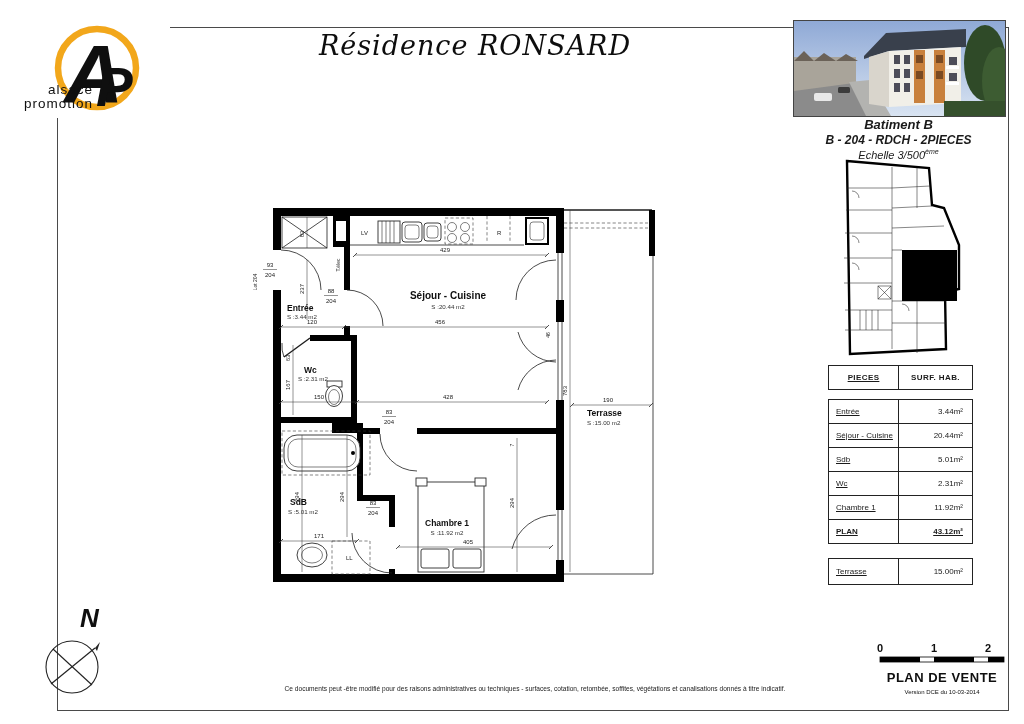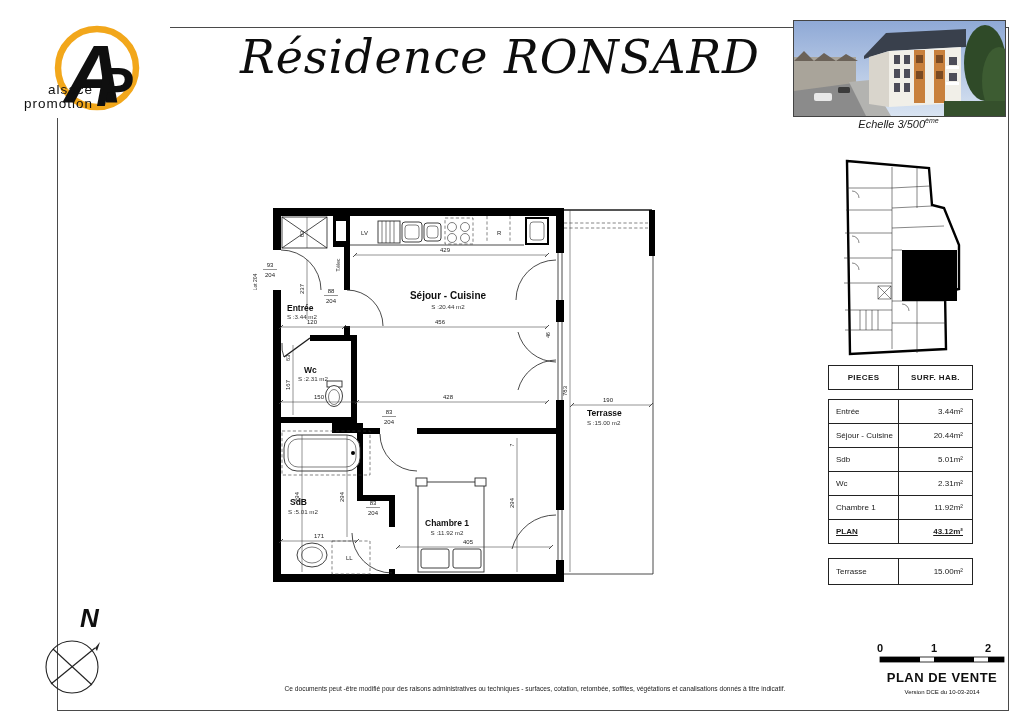--- a/index.html
+++ b/index.html
@@ -6,38 +6,38 @@
   body{width:1024px;height:724px;background:#fff;position:relative;overflow:hidden;
        font-family:"Liberation Sans",sans-serif;color:#1a1a1a;}
   .abs{position:absolute;}
   
   #frame{left:57px;top:27px;width:950px;height:682px;border:1.6px solid #4a4a4a;}
   #artifact{left:3px;top:30px;width:8px;height:9px;background:#111;}
   
   #logo-box{left:0px;top:16px;width:170px;height:102px;background:#fff;}
   
   #title{left:240px;top:30px;width:470px;text-align:center;
-         font-family:"DejaVu Serif",serif;font-style:italic;font-size:46px;color:#0d0d0d;
+         font-family:"DejaVu Serif",serif;font-style:italic;font-size:27px;color:#0d0d0d;
          letter-spacing:1px;white-space:nowrap;}
   
   #photo{left:793px;top:20px;width:211px;height:95px;border:1px solid #444;}
   #caption{left:793px;top:117px;width:211px;text-align:center;font-style:italic;line-height:1.25;}
   #caption .c1{font-size:13px;font-weight:bold;}
   #caption .c2{font-size:12px;font-weight:bold;}
   #caption .c3{font-size:11px;}
   sup{font-size:7px;}
   
   #keyplan{left:822px;top:158px;width:170px;height:202px;}
   
   #table{left:828px;top:365px;width:145px;font-size:8px;}
   .tbox{border:1px solid #222;}
   .trow{display:flex;height:23px;align-items:center;}
   .trow + .trow{border-top:1px solid #222;}
   .tc1{width:70px;padding-left:7px;box-sizing:border-box;border-right:1px solid #222;
-       height:100%;display:flex;align-items:center;}
+       height:100%;display:flex;align-items:center;text-decoration:underline;}
   .tc2{flex:1;padding-right:9px;text-align:center;height:100%;display:flex;
        align-items:center;justify-content:flex-end;box-sizing:border-box;}
   .thead .tc1,.thead .tc2{justify-content:center;padding:0;font-weight:bold;letter-spacing:.4px;}
   .gap9{height:9px;} .gap14{height:14px;}
   .total .tc1,.total .tc2{font-weight:bold;text-decoration:underline;}
   .trow25{height:25px;}
   
   #plan{left:240px;top:185px;width:440px;height:420px;}
   
   #compass{left:38px;top:595px;width:95px;height:110px;}
@@ -112,20 +112,22 @@
     <rect x="152" y="45" width="13" height="3" fill="#ffffff"></rect>
       <rect x="152" y="61" width="13" height="3" fill="#ffffff"></rect>
     <ellipse cx="191" cy="42" rx="21" ry="38" fill="#2f4a28"></ellipse>
     <ellipse cx="205" cy="60" rx="17" ry="34" fill="#3d5c32"></ellipse>
     <rect x="150" y="80" width="61" height="15" fill="#35502c"></rect>
     <rect x="20" y="72" width="18" height="8" rx="2" fill="#e8e8e8"></rect>
     <rect x="44" y="66" width="12" height="6" rx="1.5" fill="#3c3c3c"></rect>
   </svg>
 </div>
 <div id="caption" class="abs">
+  <div class="c1">Batiment B</div>
+  <div class="c2">B - 204 - RDCH - 2PIECES</div>
   <div class="c3"><span>Echelle 3/500</span><sup>ème</sup></div>
 </div>
 
 <svg id="keyplan" class="abs" viewBox="0 0 170 202">
   <path d="M25,3 L107,10 L110,47 L122,50 L137,87 L137,131 L123,134 L124,191 L28,196 Z" fill="#fff" stroke="#000" stroke-width="2.4"></path>
   <g class="kp">
     <line x1="70" y1="9" x2="70" y2="191"></line>
     <line x1="25" y1="30" x2="70" y2="30"></line>
       <line x1="24" y1="52" x2="70" y2="52"></line>
     <line x1="23" y1="75" x2="70" y2="75"></line>

